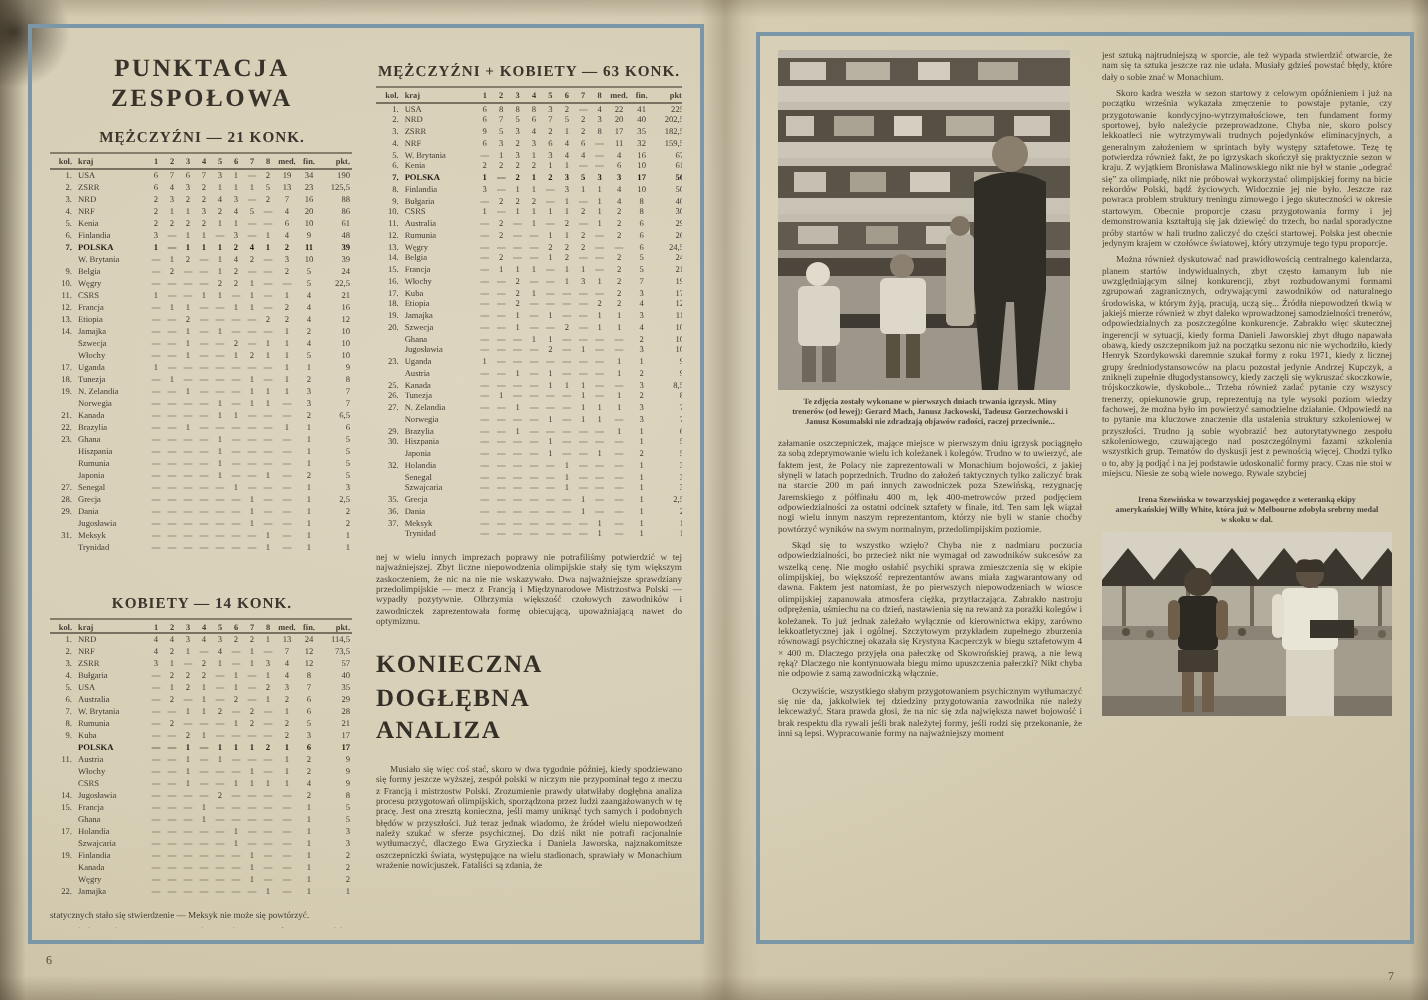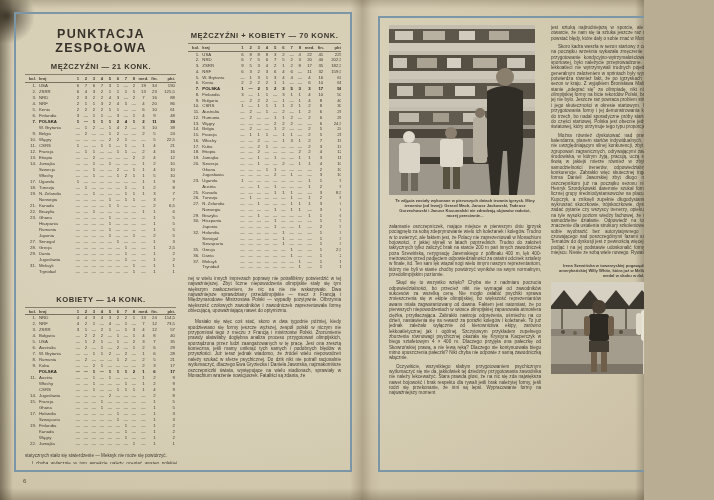--- a/index.html
+++ b/index.html
@@ -1,24 +1,24 @@
 <!DOCTYPE html>
 <html><head>
 <meta charset="utf-8">
 <style>
   html,body{margin:0;padding:0;}
   body{width:714px;height:500px;overflow:hidden;font-family:"Liberation Sans",sans-serif;background:#b9ae93;}
-  .scan{position:relative;width:644px;height:500px;overflow:hidden;
+  .scan{position:relative;width:714px;height:500px;overflow:hidden;
     background:
       radial-gradient(circle at 7px 16px, rgba(25,18,8,.75), rgba(25,18,8,0) 28px),
       linear-gradient(90deg, rgba(48,38,22,.5), rgba(48,38,22,0) 13px),
       linear-gradient(270deg, rgba(48,38,22,.28), rgba(48,38,22,0) 9px),
       linear-gradient(180deg, rgba(70,58,34,.22), rgba(70,58,34,0) 9px),
       linear-gradient(0deg, rgba(70,58,34,.3), rgba(70,58,34,0) 12px),
-      radial-gradient(ellipse at 32% 38%, #dbd3bd 0%, #d4cbb1 55%, #c6bb9f 100%);}
+      radial-gradient(ellipse at 32% 38%, #dbd3bd 0%, #d4cbb1 55%, #c6bb9f 100%); font-family: Liberation Serif, serif;}
   .gutter{position:absolute;left:350px;top:0;width:30px;height:500px;
     background:linear-gradient(90deg, rgba(82,68,42,0) 0%, rgba(82,68,42,.26) 42%, rgba(82,68,42,.06) 72%, rgba(82,68,42,0) 100%);}
   .frame{position:absolute;border:2px solid #7b96a6;box-sizing:border-box;display:flex;background:rgba(255,252,240,.06);}
   .frame-left{left:14px;top:12px;width:338px;height:460px;padding:4px 9px 6px;gap:11px;}
   .frame-right{left:378px;top:16px;width:329px;height:456px;padding:7px 9px 5px;gap:10px;}
   .col{overflow:hidden;position:relative;}
   .col-a{width:152px;}
   .col-b{flex:1;}
   .col-c{width:152px;}
   .col-d{flex:1;}
@@ -913,21 +913,21 @@
               <td>1</td>
             </tr>
           </tbody>
         </table>
       <div class="paras">
           <p class="cont">statycznych stało się stwierdzenie — Meksyk nie może się powtórzyć.</p>
           <p>I chyba wyłącznie w tym aspekcie należy oceniać występ polskiej lekkoatletyki w Monachium. A skoro tak, to należy stwierdzić otwarcie, że wypadł on poniżej oczekiwań. Nie dlatego bynajmniej, że nadal znajdujemy się na etapie Meksyku, ale dlatego, że uwidocznio-</p>
         </div>
     </div>
     <div class="col col-b">
-      <h2 class="tbl-title">MĘŻCZYŹNI + KOBIETY — 70 KONK.</h2>
+      <h2 class="tbl-title">MĘŻCZYŹNI + KOBIETY — 63 KONK.</h2>
       <table class="stats t-combined">
           <thead>
             <tr>
               <th>kol.</th>
               <th>kraj</th>
               <th>1</th>
               <th>2</th>
               <th>3</th>
               <th>4</th>
               <th>5</th>
@@ -1508,20 +1508,21 @@
               <td>1</td>
               <td>—</td>
               <td>1</td>
               <td>1</td>
             </tr>
           </tbody>
         </table>
       <div class="paras">
           <p class="cont">nej w wielu innych imprezach poprawy nie potrafiliśmy potwierdzić w tej najważniejszej. Zbyt liczne niepowodzenia olimpijskie stały się tym większym zaskoczeniem, że nic na nie nie wskazywało. Dwa najważniejsze sprawdziany przedolimpijskie — mecz z Francją i Międzynarodowe Mistrzostwa Polski — wypadły pozytywnie. Olbrzymia większość czołowych zawodników i zawodniczek zaprezentowała formę obiecującą, upoważniającą nawet do optymizmu.</p>
         </div>
+      <h1 class="analysis-heading">KONIECZNA DOGŁĘBNA ANALIZA</h1>
       <div class="paras">
           <p>Musiało się więc coś stać, skoro w dwa tygodnie później, kiedy spodziewano się formy jeszcze wyższej, zespół polski w niczym nie przypominał tego z meczu z Francją i mistrzostw Polski. Zrozumienie prawdy ułatwiłaby dogłębna analiza procesu przygotowań olimpijskich, sporządzona przez ludzi zaangażowanych w tę pracę. Jest ona zresztą konieczna, jeśli mamy uniknąć tych samych i podobnych błędów w przyszłości. Już teraz jednak wiadomo, że źródeł wielu niepowodzeń należy szukać w sferze psychicznej. Do dziś nikt nie potrafi racjonalnie wytłumaczyć, dlaczego Ewa Gryziecka i Daniela Jaworska, najznakomitsze oszczepniczki świata, występujące na wielu stadionach, sprawiały w Monachium wrażenie nowicjuszek. Fataliści są zdania, że</p>
         </div>
     </div>
   </div>
   <div class="pageno pageno-left">6</div>
 
   <div class="frame frame-right">
     <div class="col col-c">
       <figure>

